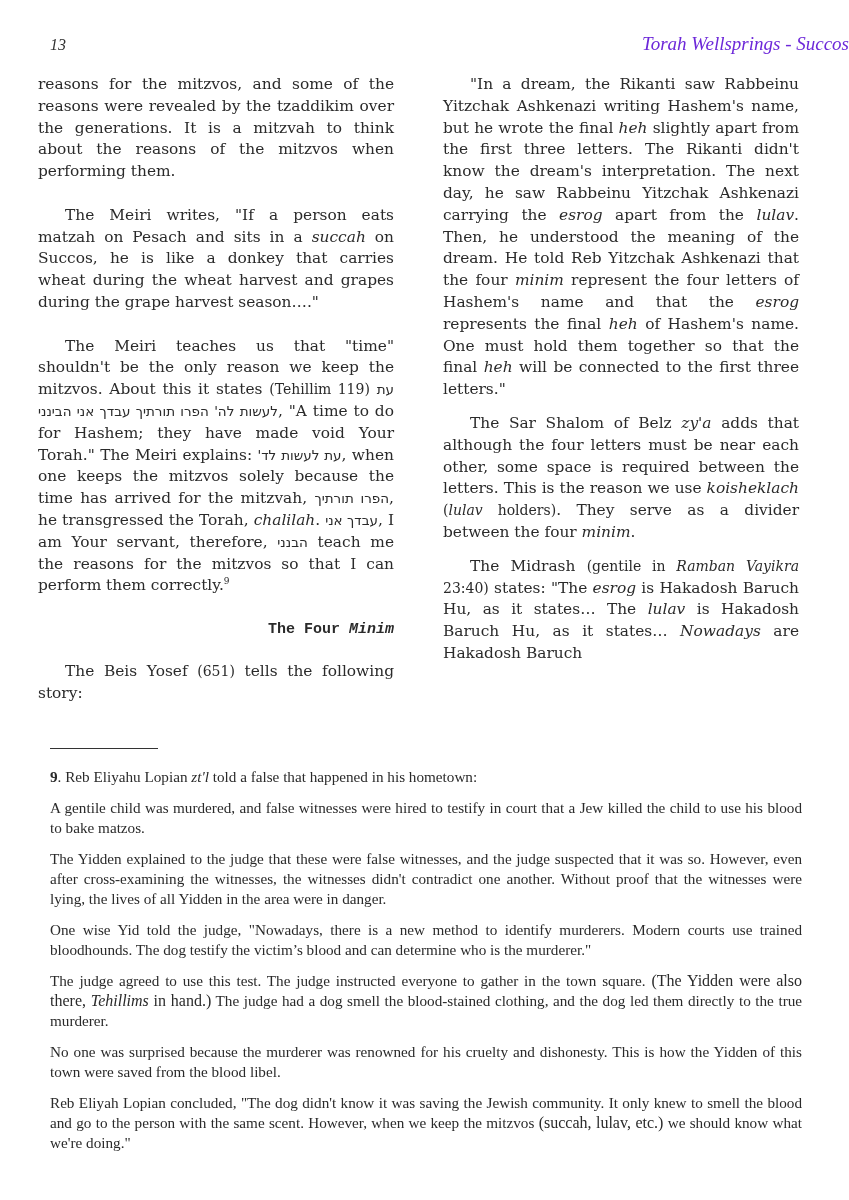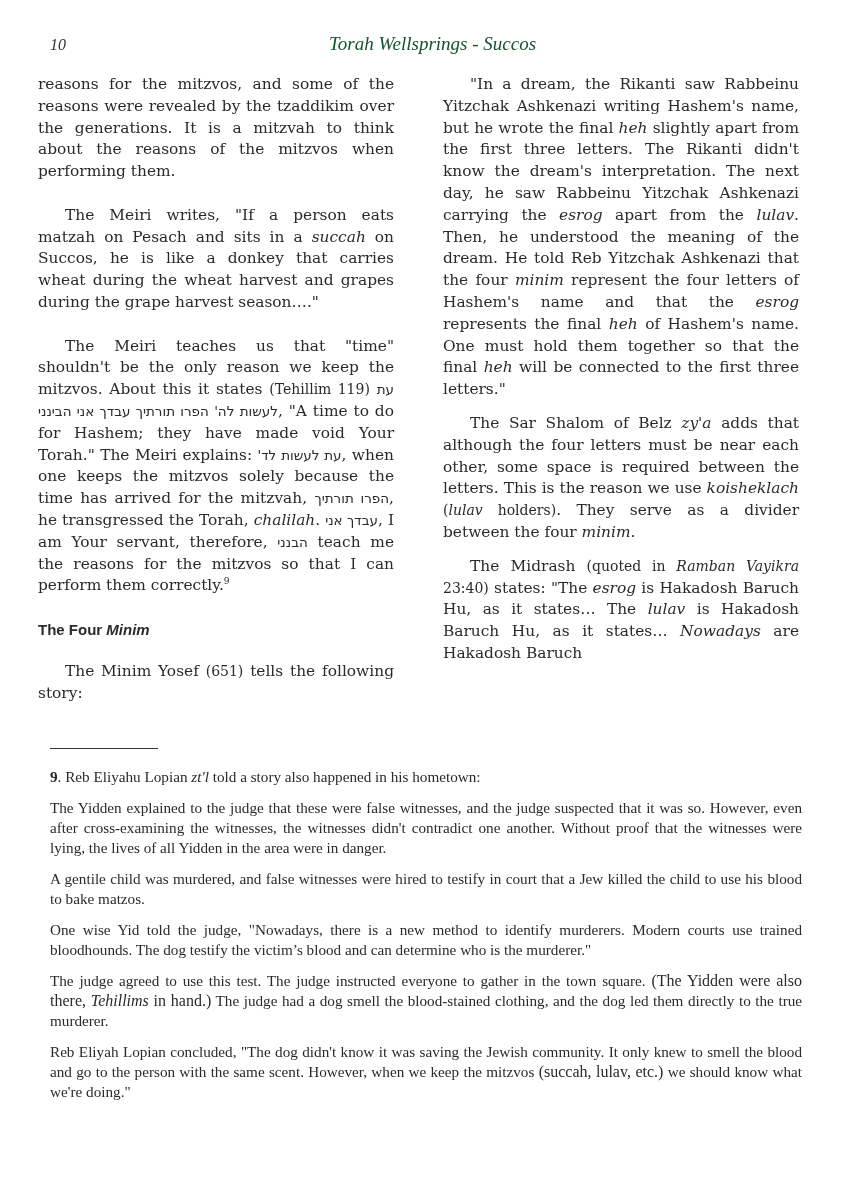--- a/index.html
+++ b/index.html
@@ -10,87 +10,88 @@
       color: #222222;
       overflow: hidden;
     }
     .page-number {
       position: absolute; left: 50px; top: 36px;
       font-family: "Liberation Serif", serif;
       font-style: italic; font-size: 16px; color: #333;
     }
     .running-head {
       position: absolute; left: 16px; right: 0; top: 33px;
-      text-align: center;
+      text-align: right;
       font-family: "Liberation Serif", serif;
-      font-style: italic; font-size: 19px; color: #14532d;
+      font-style: italic; font-size: 19px; color: #6d28d9;
     }
     .column {
       position: absolute; top: 74px; width: 356px;
       font-family: "DejaVu Serif", serif;
       font-size: 15.4px; line-height: 21.8px;
       text-align: justify; color: #2a2a2a;
     }
     .col-left { left: 38px; }
     .col-right { left: 443px; }
     .para { text-indent: 27px; margin-bottom: 21.8px; }
     .para.noindent { text-indent: 0; }
     .para.last { margin-bottom: 0; }
     .para.tight { margin-bottom: 12px; }
     .small { font-size: 14px; }
     em, .it { font-style: italic; }
     .heb { font-family: "DejaVu Sans", sans-serif; font-size: 13.5px; direction: rtl; unicode-bidi: isolate; }
     sup.fnref { font-size: 9px; vertical-align: super; line-height: 0; }
     .section-heading {
-      text-align: left; font-family: Liberation Sans, sans-serif;
+      text-align: right; font-family: Liberation Mono, monospace;
       font-weight: bold; font-size: 15px; margin-top: 14px; margin-bottom: 20px;
       text-indent: 0;
     }
     .footnote-rule {
       position: absolute; left: 50px; top: 748px;
       width: 108px; height: 0; border-top: 1.5px solid #333;
     }
     .footnotes {
       position: absolute; left: 50px; top: 767px; width: 752px;
       font-family: "Liberation Serif", serif;
       font-size: 15.2px; line-height: 20px; color: #2a2a2a;
       text-align: justify;
     }
     .fn-para { margin-bottom: 11px; }
     .fn-para .small { font-size: 16px; }
     .fn-num { font-weight: bold; }
   </style>
 </head>
 <body>
 
-<div class="page-number">10</div>
+<div class="page-number">13</div>
 <div class="running-head">Torah Wellsprings - Succos</div>
 
 <div class="column col-left">
   <p class="para noindent">reasons for the mitzvos, and some of the reasons were revealed by the tzaddikim over the generations. It is a mitzvah to think about the reasons of the mitzvos when performing them.</p>
 
   <p class="para"><span>The Meiri writes, "If a person eats matzah on Pesach and sits in a </span><em>succah</em><span> on Succos, he is like a donkey that carries wheat during the wheat harvest and grapes during the grape harvest season…."</span></p>
 
   <p class="para"><span>The Meiri teaches us that "time" shouldn't be the only reason we keep the mitzvos. About this it states </span><span class="small">(Tehillim 119)</span> <span class="heb">עת לעשות לה' הפרו תורתיך עבדך אני הבינני</span><span>, "A time to do for Hashem; they have made void Your Torah." The Meiri explains: </span><span class="heb">עת לעשות לד'</span><span>, when one keeps the mitzvos solely because the time has arrived for the mitzvah, </span><span class="heb">הפרו תורתיך</span><span>, he transgressed the Torah, </span><em>chalilah</em><span>. </span><span class="heb">עבדך אני</span><span>, I am Your servant, therefore, </span><span class="heb">הבנני</span><span> teach me the reasons for the mitzvos so that I can perform them correctly.</span><sup class="fnref">9</sup></p>
 
   <h3 class="section-heading"><span>The Four </span><em>Minim</em></h3>
 
-  <p class="para last"><span>The Minim Yosef </span><span class="small">(651)</span><span> tells the following story:</span></p>
+  <p class="para last"><span>The Beis Yosef </span><span class="small">(651)</span><span> tells the following story:</span></p>
 </div>
 
 <div class="column col-right">
   <p class="para tight"><span>"In a dream, the Rikanti saw Rabbeinu Yitzchak Ashkenazi writing Hashem's name, but he wrote the final </span><em>heh</em><span> slightly apart from the first three letters. The Rikanti didn't know the dream's interpretation. The next day, he saw Rabbeinu Yitzchak Ashkenazi carrying the </span><em>esrog</em><span> apart from the </span><em>lulav</em><span>. Then, he understood the meaning of the dream. He told Reb Yitzchak Ashkenazi that the four </span><em>minim</em><span> represent the four letters of Hashem's name and that the </span><em>esrog</em><span> represents the final </span><em>heh</em><span> of Hashem's name. One must hold them together so that the final </span><em>heh</em><span> will be connected to the first three letters."</span></p>
 
 
   <p class="para tight"><span>The Sar Shalom of Belz </span><em>zy'a</em><span> adds that although the four letters must be near each other, some space is required between the letters. This is the reason we use </span><em>koisheklach</em><span class="small"> (</span><em class="small">lulav</em><span class="small"> holders)</span><span>. They serve as a divider between the four </span><em>minim</em><span>.</span></p>
 
-  <p class="para last"><span>The Midrash </span><span class="small">(quoted in </span><em class="small">Ramban Vayikra</em><span class="small"> 23:40)</span><span> states: "The </span><em>esrog</em><span> is Hakadosh Baruch Hu, as it states… The </span><em>lulav</em><span> is Hakadosh Baruch Hu, as it states… </span><em>Nowadays</em><span> are Hakadosh Baruch</span></p>
+  <p class="para last"><span>The Midrash </span><span class="small">(gentile in </span><em class="small">Ramban Vayikra</em><span class="small"> 23:40)</span><span> states: "The </span><em>esrog</em><span> is Hakadosh Baruch Hu, as it states… The </span><em>lulav</em><span> is Hakadosh Baruch Hu, as it states… </span><em>Nowadays</em><span> are Hakadosh Baruch</span></p>
 </div>
 
 <div class="footnote-rule"></div>
 <div class="footnotes">
-  <p class="fn-para"><span class="fn-num">9</span><span>. Reb Eliyahu Lopian </span><em>zt'l</em><span> told a story also happened in his hometown:</span></p>
+  <p class="fn-para"><span class="fn-num">9</span><span>. Reb Eliyahu Lopian </span><em>zt'l</em><span> told a false that happened in his hometown:</span></p>
+  <p class="fn-para">A gentile child was murdered, and false witnesses were hired to testify in court that a Jew killed the child to use his blood to bake matzos.</p>
   <p class="fn-para">The Yidden explained to the judge that these were false witnesses, and the judge suspected that it was so. However, even after cross-examining the witnesses, the witnesses didn't contradict one another. Without proof that the witnesses were lying, the lives of all Yidden in the area were in danger.</p>
-  <p class="fn-para">A gentile child was murdered, and false witnesses were hired to testify in court that a Jew killed the child to use his blood to bake matzos.</p>
   <p class="fn-para">One wise Yid told the judge, "Nowadays, there is a new method to identify murderers. Modern courts use trained bloodhounds. The dog testify the victim’s blood and can determine who is the murderer."</p>
   <p class="fn-para"><span>The judge agreed to use this test. The judge instructed everyone to gather in the town square. </span><span class="small">(The Yidden were also there, </span><em class="small">Tehillims</em><span class="small"> in hand.)</span><span> The judge had a dog smell the blood-stained clothing, and the dog led them directly to the true murderer.</span></p>
+  <p class="fn-para">No one was surprised because the murderer was renowned for his cruelty and dishonesty. This is how the Yidden of this town were saved from the blood libel.</p>
   <p class="fn-para"><span>Reb Eliyah Lopian concluded, "The dog didn't know it was saving the Jewish community. It only knew to smell the blood and go to the person with the same scent. However, when we keep the mitzvos </span><span class="small">(succah, lulav, etc.)</span><span> we should know what we're doing."</span></p>
 </div>
 
 </body></html>

